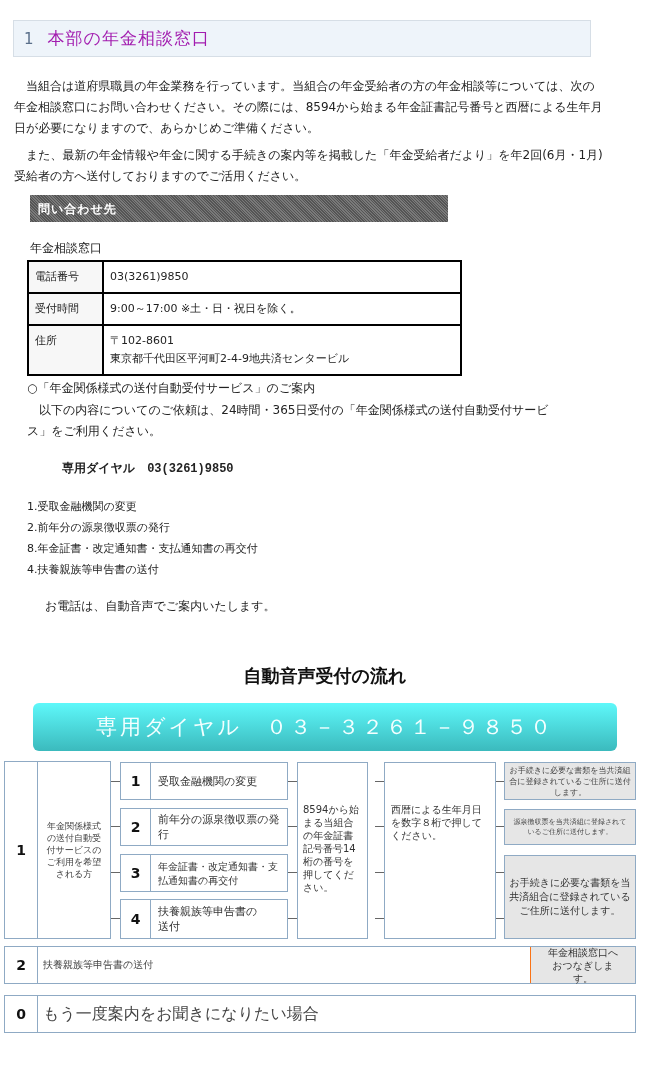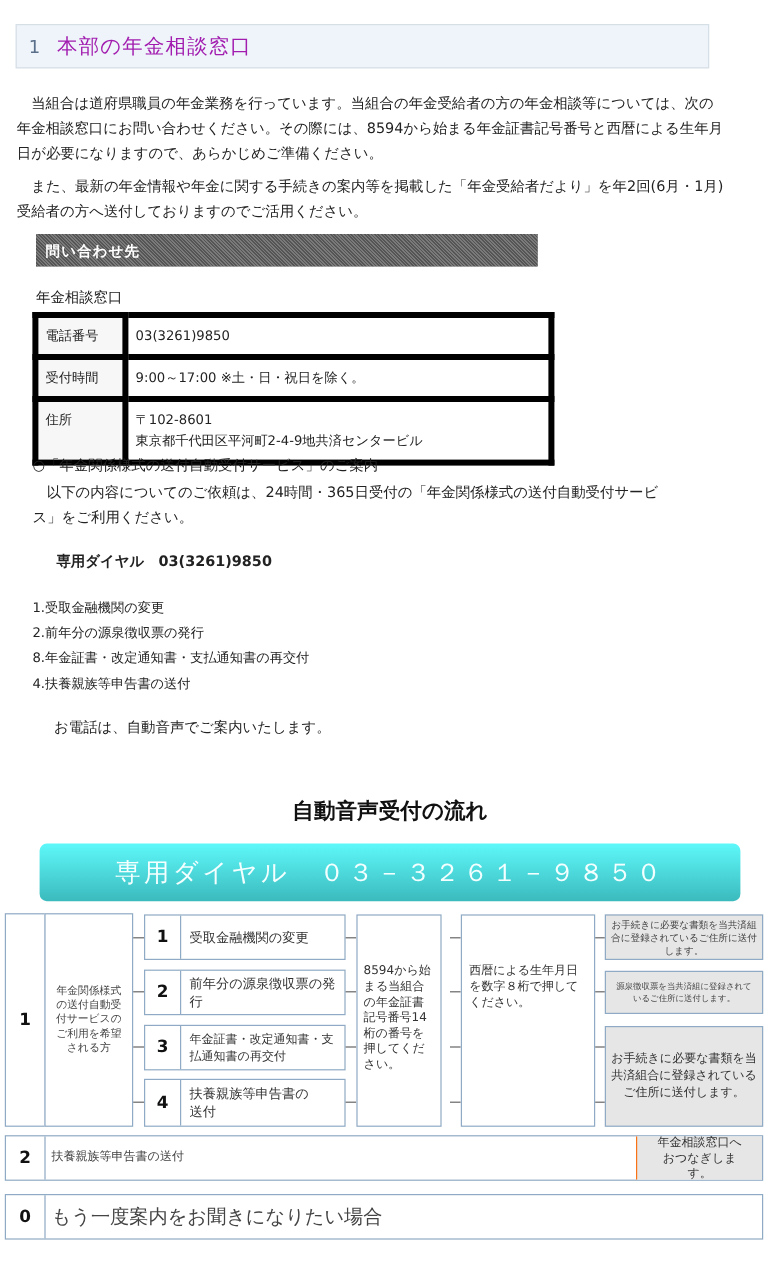--- a/index.html
+++ b/index.html
@@ -22,25 +22,25 @@
     left: 30px; top: 195px; width: 418px; height: 27px;
     background-color: #6b6b6b;
     background-image: repeating-linear-gradient(45deg, #555 0 1px, #7a7a7a 1px 2px);
     color: #fff; font-size: 12px; font-weight: bold; padding: 6px 0 0 8px; letter-spacing: 1px;
   }
   .contact-label { left: 30px; top: 240px; font-size: 12px; }
   table.info {
     position: absolute; left: 27px; top: 260px; width: 435px;
     border-collapse: collapse; font-size: 11px;
   }
-  table.info td { border: 5px solid #000000; padding: 6px 6px; vertical-align: top; line-height: 18px; }
+  table.info td { border: 2px solid #000000; padding: 6px 6px; vertical-align: top; line-height: 18px; }
   table.info td.k { width: 75px; background: #f7f7f7; }
   .svc-title { left: 27px; top: 380px; font-size: 12px; }
   .svc-body { left: 27px; top: 400px; width: 540px; font-size: 12px; line-height: 21px; text-indent: 12px; }
-  .dial-bold { left: 47px; top: 460px; font-size: 12px; font-weight: bold; }
+  .dial-bold { left: 62px; top: 460px; font-size: 12px; font-weight: bold; font-family: Liberation Mono, monospace; }
   .list { left: 27px; top: 496px; font-size: 11px; line-height: 21px; }
   .phone-note { left: 45px; top: 598px; font-size: 12px; }
   .flow-title {
     left: 0; top: 664px; width: 650px; text-align: center;
     font-size: 18px; font-weight: bold; color: #111;
   }
   .dial-banner {
     left: 33px; top: 703px; width: 584px; height: 48px; border-radius: 6px;
     background: linear-gradient(#5ef8fa, #3bbabd);
     color: #f4ffff; font-size: 21px; text-align: center; line-height: 48px; letter-spacing: 3px;

